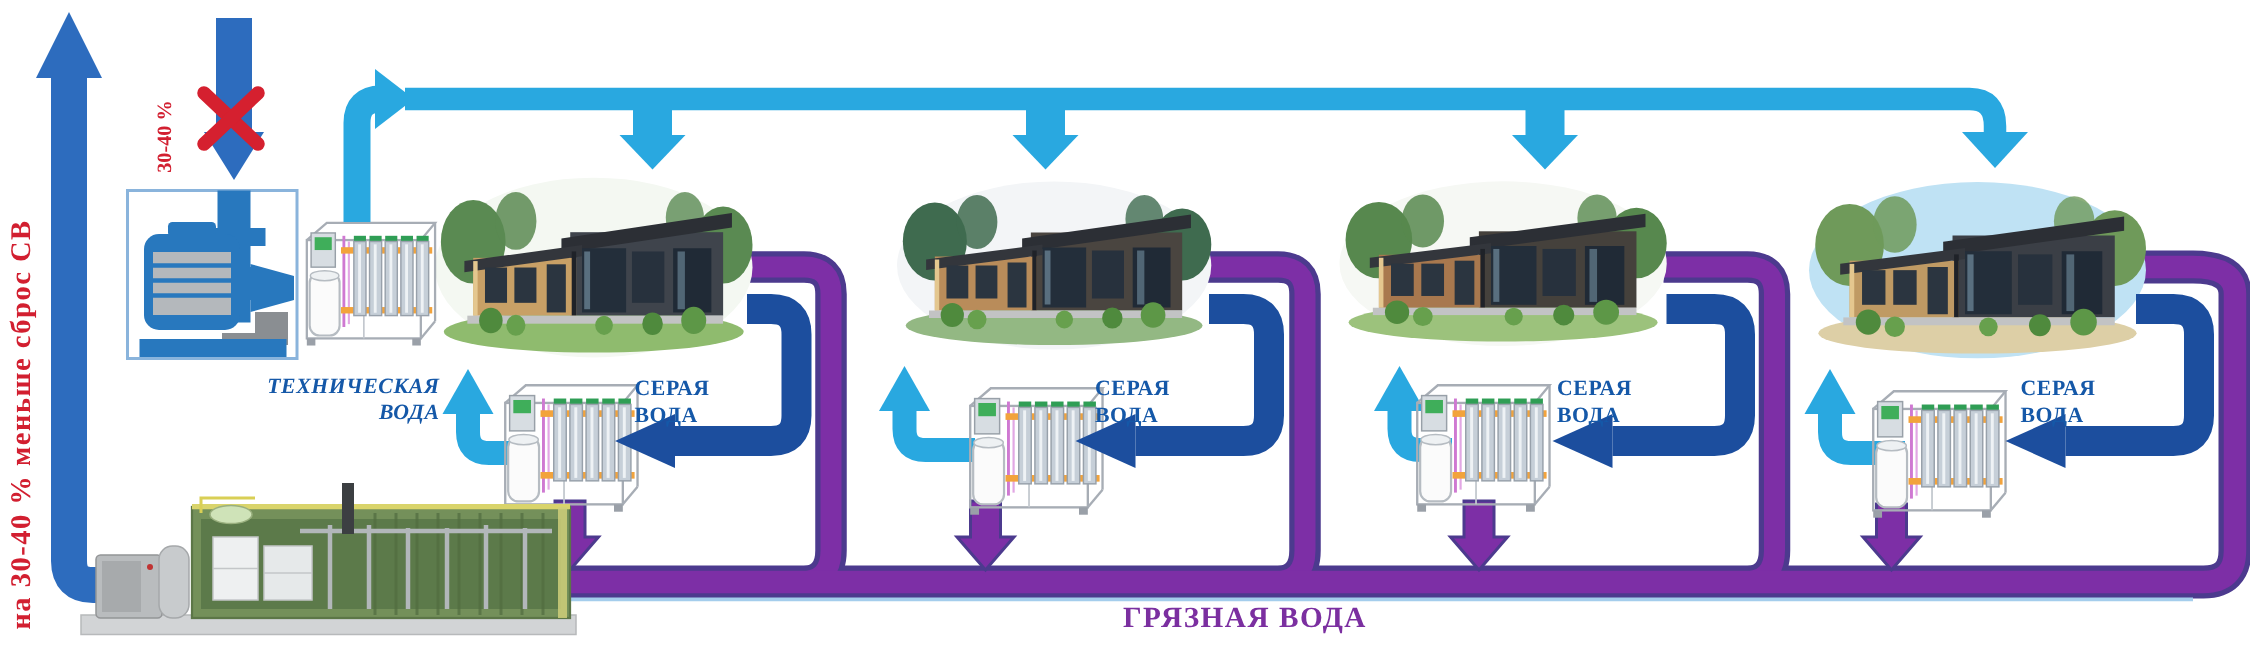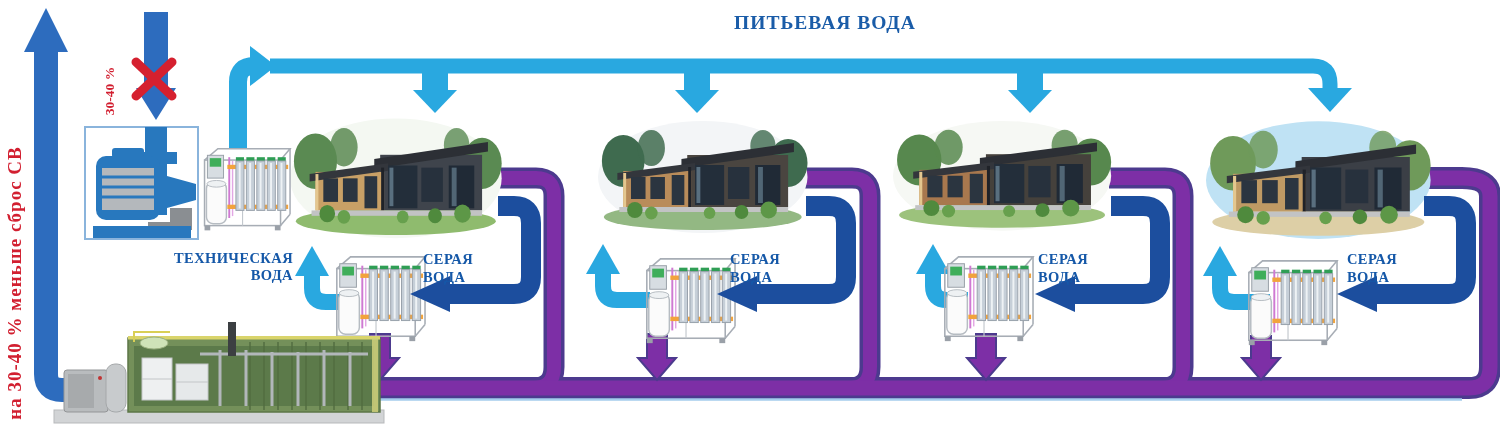--- a/index.html
+++ b/index.html
@@ -5,21 +5,21 @@
   html,body{margin:0;padding:0;background:#ffffff;}
   .stage{position:relative;width:1500px;height:430px;background:#ffffff;overflow:hidden;
          font-family:"Liberation Serif",serif;}
   .stage svg{position:absolute;left:0;top:0;}
   .lbl{position:absolute;font-weight:bold;line-height:1.18;white-space:nowrap;}
   .title-top{left:660px;top:11px;width:330px;text-align:center;font-size:19.5px;
              color:#1A5CA8;letter-spacing:1px;}
   .title-bottom{left:660px;top:401px;width:340px;text-align:center;font-size:19.5px;
              color:#7B2FA0;letter-spacing:1px;}
   .tech{left:167px;top:250px;width:126px;text-align:right;font-size:14.5px;
-        color:#1558A8;letter-spacing:.4px;line-height:17px;}
+        color:#1558A8;letter-spacing:.4px;line-height:17px;font-style:italic;}
   .gray{position:absolute;top:250px;width:110px;text-align:left;font-size:14.5px;
         color:#1558A8;letter-spacing:.4px;line-height:18px;font-weight:bold;}
   .g1{left:423px;} .g2{left:730px;} .g3{left:1038px;} .g4{left:1347px;}
   .side-red{left:-134px;top:271px;width:300px;height:24px;text-align:center;
         font-size:19px;color:#D21F30;letter-spacing:1px;transform:rotate(-90deg);}
   .intake-red{left:78px;top:83px;width:64px;height:16px;text-align:center;
         font-size:13.5px;color:#D21F30;transform:rotate(-90deg);}
 </style>
 </head>
 <body>
@@ -256,21 +256,21 @@
   <g>
     <path d="M 156 12 L 156 90" stroke="#2D6CBE" stroke-width="24" fill="none"></path>
     <polygon points="136,88 176,88 156,120" fill="#2D6CBE"></polygon>
   </g>
   <g stroke="#D5202F" stroke-width="9" stroke-linecap="round">
     <line x1="136" y1="62" x2="172" y2="96"></line>
     <line x1="172" y1="62" x2="136" y2="96"></line>
   </g>
 </svg>
 
-  <div class="lbl title-top">ПИТЬЕВАЯ ВОДА</div>
+  <div class="lbl title-bottom">ГРЯЗНАЯ ВОДА</div>
 
   <div class="lbl tech">
     <div>ТЕХНИЧЕСКАЯ</div>
     <div>ВОДА</div>
   </div>
 
   <div class="gray g1">
     <div>СЕРАЯ</div>
       <div>ВОДА</div>
   </div>

